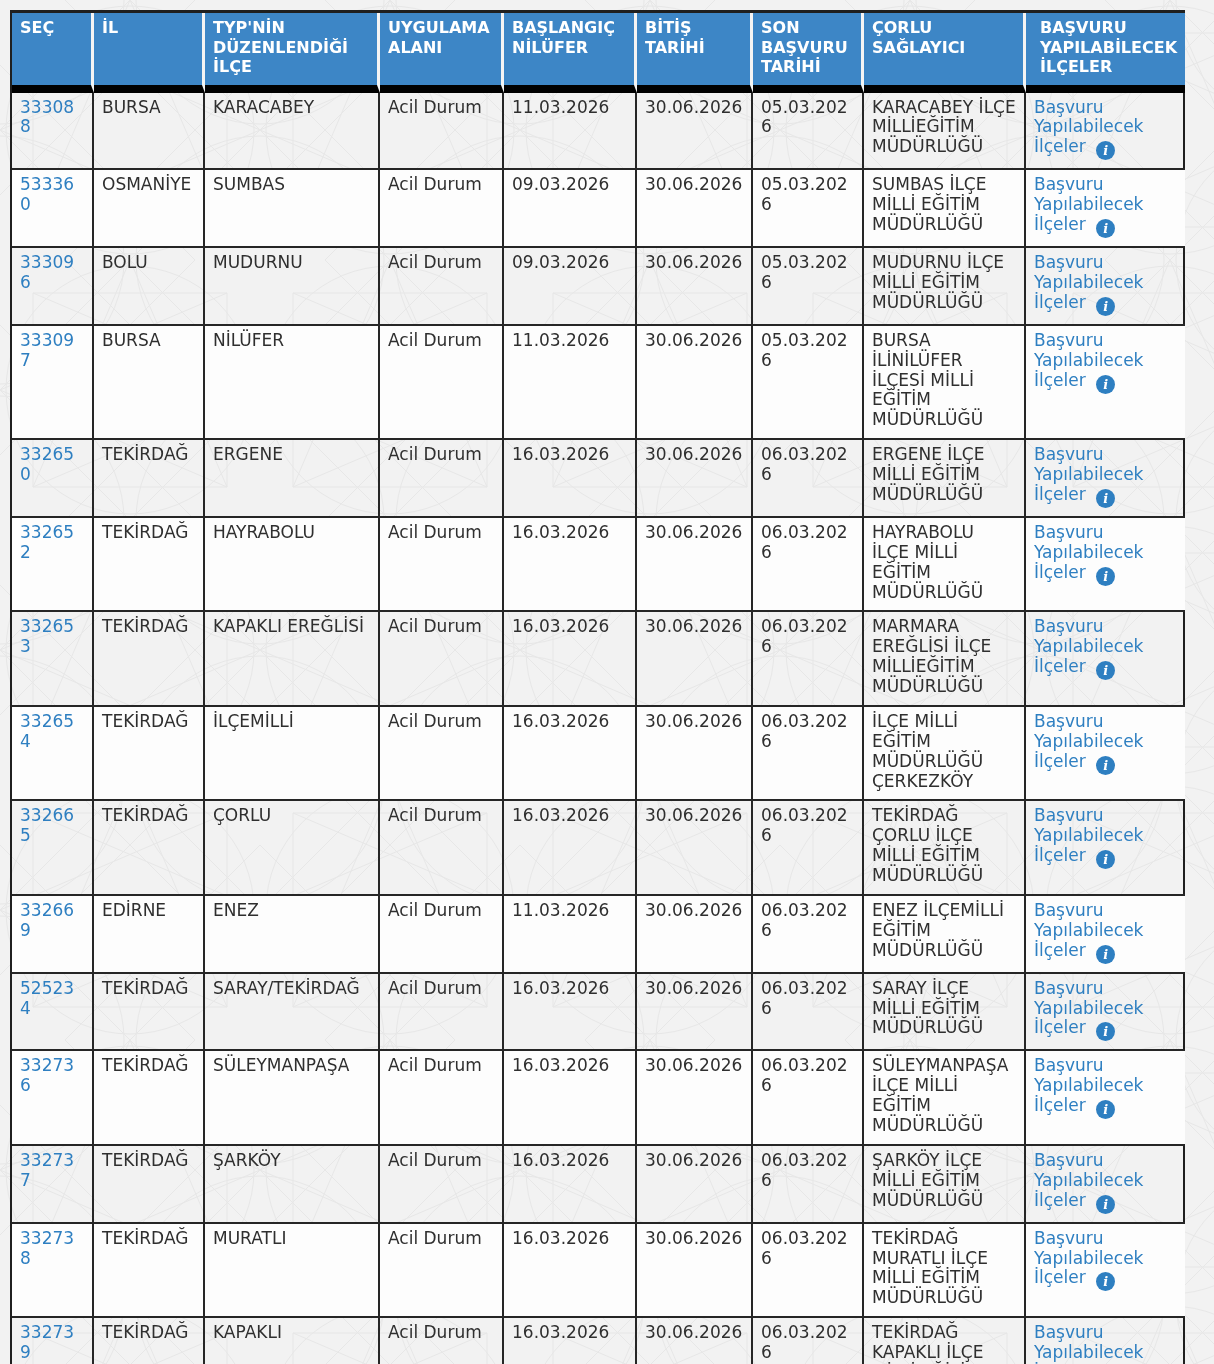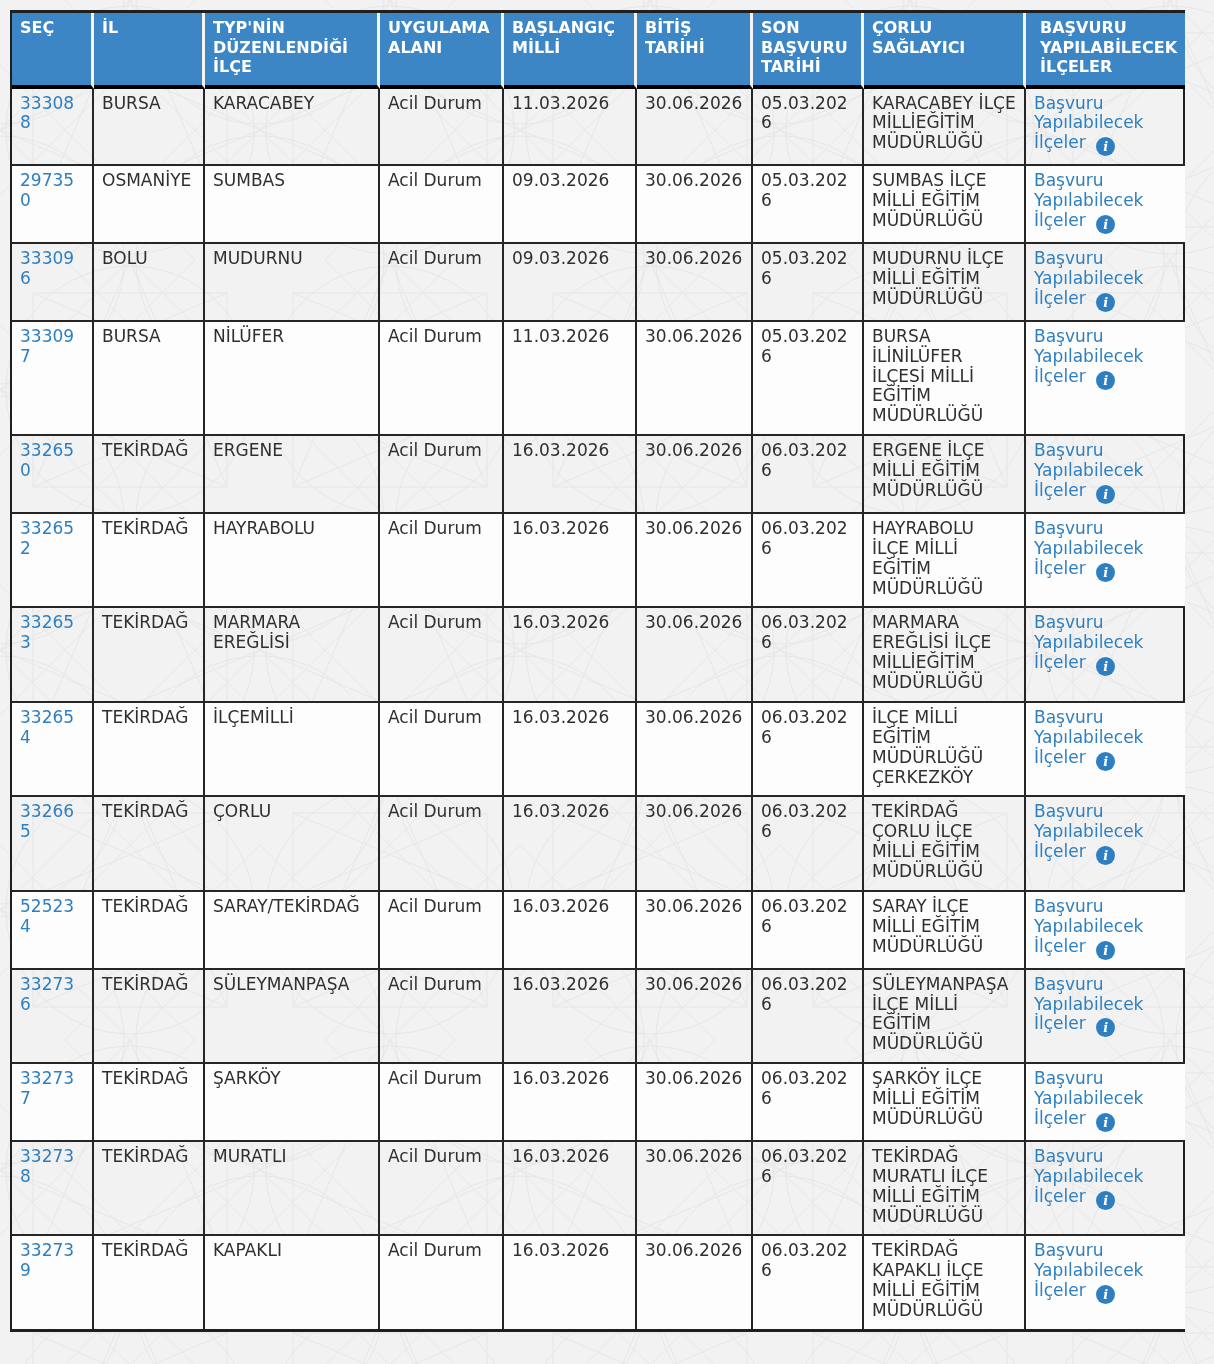--- a/index.html
+++ b/index.html
@@ -40,21 +40,21 @@
   th {
     background: #3d86c6;
     color: #ffffff;
     font-size: 16px;
     font-weight: bold;
     text-align: left;
     vertical-align: top;
     line-height: 1.22;
     padding: 5px 8px 8px 8px;
     border-right: 3px solid #f4f4f4;
-    border-bottom: 4px solid #000000;
+    border-bottom: 8px solid #000000;
     box-sizing: border-box;
   }
   th:last-child { border-right: none; padding-left: 14px; }
   td {
     font-size: 17px;
     color: #2f2f2f;
     vertical-align: top;
     line-height: 1.17;
     padding: 5px 8px 8px 8px;
     border-right: 2px solid #262626;
@@ -125,21 +125,21 @@
         <col style="width:111px">
           <col style="width:162px">
           <col style="width:159px">
       </colgroup>
       <thead>
         <tr>
           <th>SEÇ</th>
           <th>İL</th>
           <th>TYP'NİN DÜZENLENDİĞİ İLÇE</th>
           <th>UYGULAMA ALANI</th>
-          <th>BAŞLANGIÇ MİLLİ</th>
+          <th>BAŞLANGIÇ NİLÜFER</th>
           <th>BİTİŞ TARİHİ</th>
           <th>SON BAŞVURU TARİHİ</th>
           <th>ÇORLU SAĞLAYICI</th>
           <th>BAŞVURU YAPILABİLECEK İLÇELER</th>
         </tr>
       </thead>
       <tbody id="rows">
   <tr>
     <td><a class="id-link">333088</a></td>
     <td>BURSA</td>
@@ -148,21 +148,21 @@
     <td>11.03.2026</td>
     <td>30.06.2026</td>
     <td>05.03.2026</td>
     <td>KARACABEY İLÇE MİLLİEĞİTİM MÜDÜRLÜĞÜ</td>
     <td>
       <a class="apply-link"><span>Başvuru Yapılabilecek İlçeler</span> <span class="info-icon">i</span></a>
     </td>
   </tr>
 
   <tr>
-    <td><a class="id-link">297350</a></td>
+    <td><a class="id-link">533360</a></td>
     <td>OSMANİYE</td>
     <td>SUMBAS</td>
     <td>Acil Durum</td>
     <td>09.03.2026</td>
     <td>30.06.2026</td>
     <td>05.03.2026</td>
     <td>SUMBAS İLÇE MİLLİ EĞİTİM MÜDÜRLÜĞÜ</td>
     <td>
       <a class="apply-link"><span>Başvuru Yapılabilecek İlçeler</span> <span class="info-icon">i</span></a>
     </td>
@@ -220,21 +220,21 @@
     <td>06.03.2026</td>
     <td>HAYRABOLU İLÇE MİLLİ EĞİTİM MÜDÜRLÜĞÜ</td>
     <td>
       <a class="apply-link"><span>Başvuru Yapılabilecek İlçeler</span> <span class="info-icon">i</span></a>
     </td>
   </tr>
 
   <tr>
     <td><a class="id-link">332653</a></td>
     <td>TEKİRDAĞ</td>
-    <td>MARMARA EREĞLİSİ</td>
+    <td>KAPAKLI EREĞLİSİ</td>
     <td>Acil Durum</td>
     <td>16.03.2026</td>
     <td>30.06.2026</td>
     <td>06.03.2026</td>
     <td>MARMARA EREĞLİSİ İLÇE MİLLİEĞİTİM MÜDÜRLÜĞÜ</td>
     <td>
       <a class="apply-link"><span>Başvuru Yapılabilecek İlçeler</span> <span class="info-icon">i</span></a>
     </td>
   </tr>
 
@@ -259,20 +259,33 @@
     <td>Acil Durum</td>
     <td>16.03.2026</td>
     <td>30.06.2026</td>
     <td>06.03.2026</td>
     <td>TEKİRDAĞ ÇORLU İLÇE MİLLİ EĞİTİM MÜDÜRLÜĞÜ</td>
     <td>
       <a class="apply-link"><span>Başvuru Yapılabilecek İlçeler</span> <span class="info-icon">i</span></a>
     </td>
   </tr>
 
+  <tr>
+    <td><a class="id-link">332669</a></td>
+    <td>EDİRNE</td>
+    <td>ENEZ</td>
+    <td>Acil Durum</td>
+    <td>11.03.2026</td>
+    <td>30.06.2026</td>
+    <td>06.03.2026</td>
+    <td>ENEZ İLÇEMİLLİ EĞİTİM MÜDÜRLÜĞÜ</td>
+    <td>
+      <a class="apply-link"><span>Başvuru Yapılabilecek İlçeler</span> <span class="info-icon">i</span></a>
+    </td>
+  </tr>
 
   <tr>
     <td><a class="id-link">525234</a></td>
     <td>TEKİRDAĞ</td>
     <td>SARAY/TEKİRDAĞ</td>
     <td>Acil Durum</td>
     <td>16.03.2026</td>
     <td>30.06.2026</td>
     <td>06.03.2026</td>
     <td>SARAY İLÇE MİLLİ EĞİTİM MÜDÜRLÜĞÜ</td>

